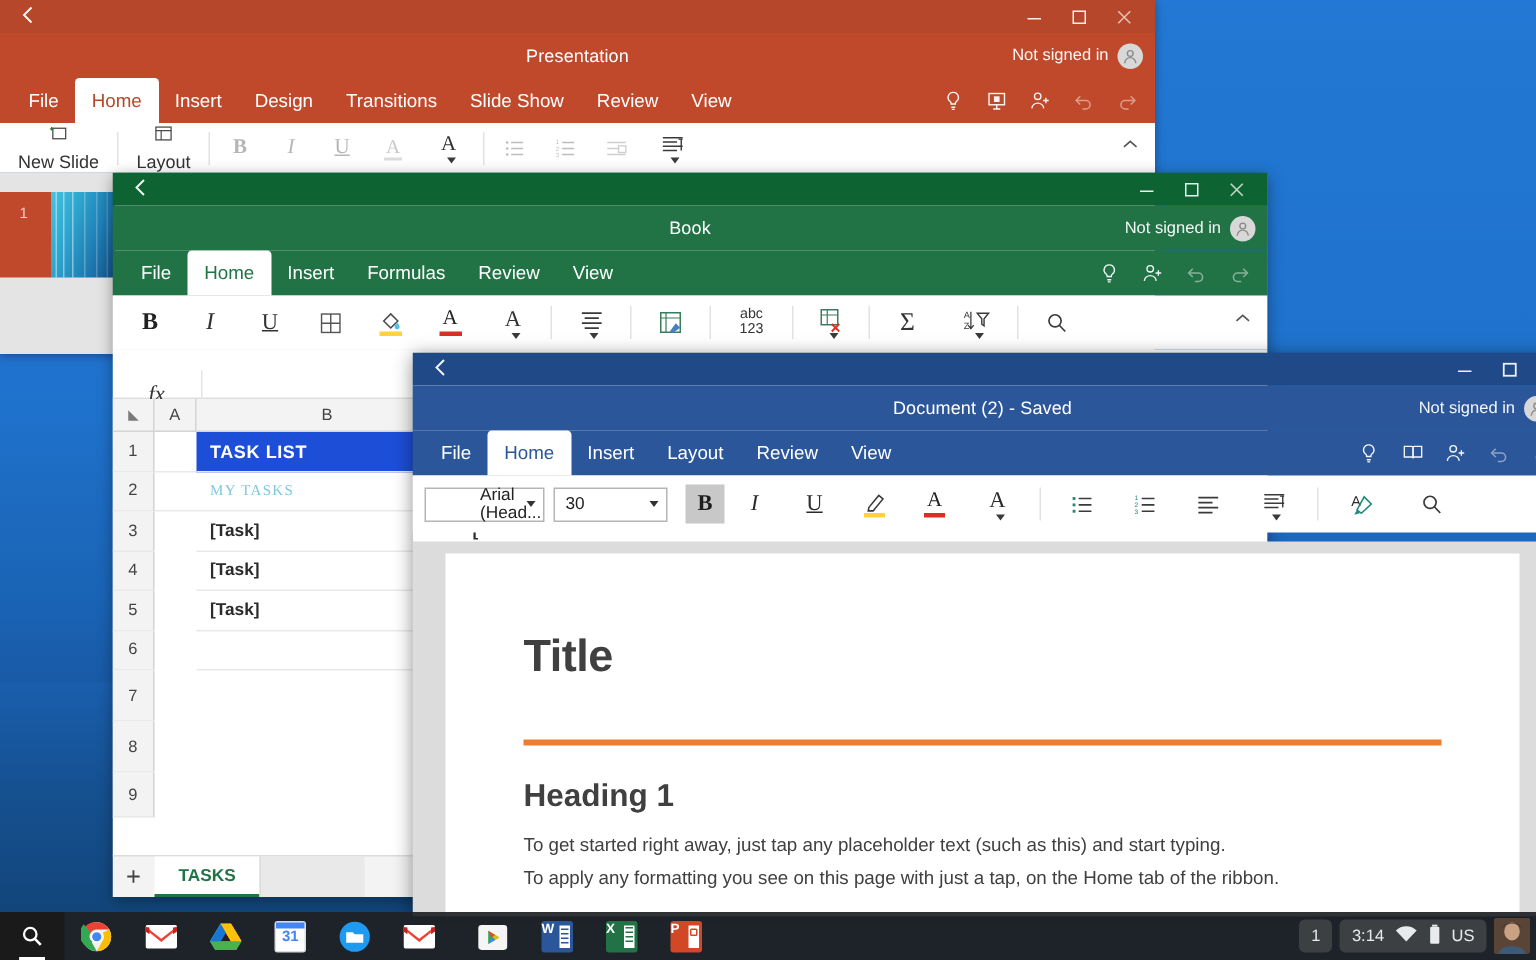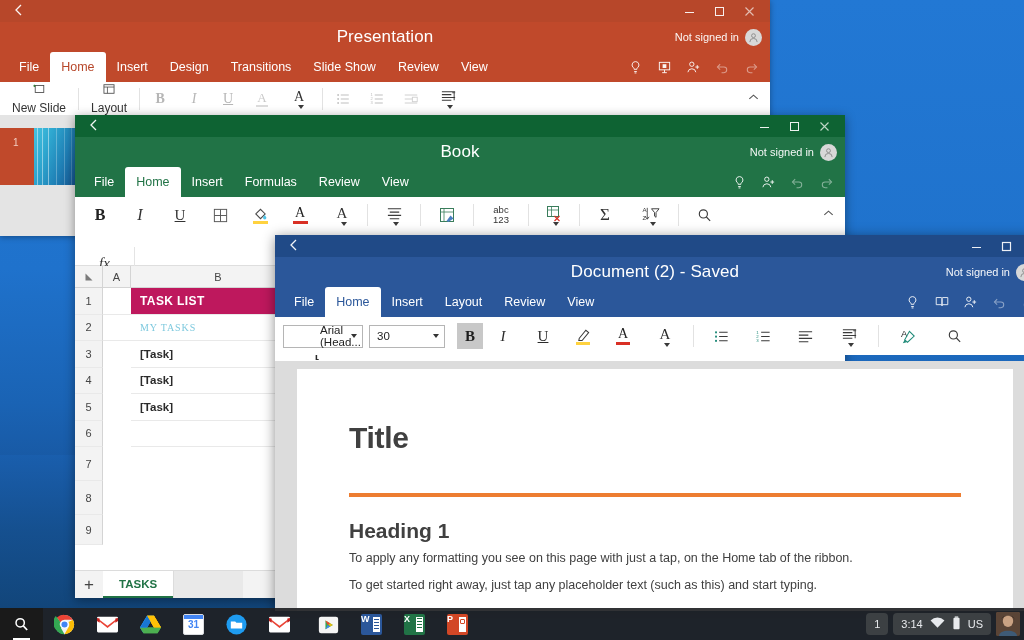--- a/index.html
+++ b/index.html
@@ -29,21 +29,21 @@
   .backarrow {
     position:absolute; left:10px; top:2px; width:18px; height:18px;
     color:#fff; font-size:15px; line-height:18px; text-align:center; opacity:.95;
   }
   .wbtns { position:absolute; right:6px; top:0; height:22px; display:flex; align-items:center; gap:0px; }
   .wbtn { width:30px; height:22px; display:flex; align-items:center; justify-content:center;
           color:#fff; font-size:11px; opacity:.92; }
   .wbtn svg { display:block; }
 
   .titlerow { height:30px; position:relative; display:flex; align-items:center; justify-content:center; }
-  .apptitle { color:#fff; font-size:17px; letter-spacing:.1px; }
+  .apptitle { color:#fff; font-size:12px; letter-spacing:.1px; }
   .signin { position:absolute; right:8px; top:0; height:30px; display:flex; align-items:center; gap:6px; }
   .signin .txt { color:#fff; font-size:11px; opacity:.95; }
   .avatar-circle {
     width:17px; height:17px; border-radius:50%; background:#d8d8d8;
     display:flex; align-items:center; justify-content:center;
   }
   .avatar-circle svg { display:block; }
 
   .tabrow { height:30px; display:flex; align-items:flex-end; position:relative; padding-left:8px; }
   .tab { height:30px; padding:0 11px; display:flex; align-items:center; color:#fff;
@@ -497,21 +497,21 @@
         </div>
       <div class="xl-ch" style="width:28px;">A</div>
       <div class="xl-ch" style="width:175px;">B</div>
       <div class="xl-ch" style="width:175px;"></div>
       <div class="xl-ch" style="flex:1;"></div>
     </div>
 
     <div class="xl-row">
       <div class="xl-rh">1</div>
       <div class="xl-cell" style="width:28px;"></div>
-      <div class="xl-cell" style="width:175px;background:#be185d;color:#fff;font-weight:bold;font-size:12px;letter-spacing:.4px;">TASK LIST</div>
+      <div class="xl-cell" style="width:175px;background:#1d4ed8;color:#fff;font-weight:bold;font-size:12px;letter-spacing:.4px;">TASK LIST</div>
       <div class="xl-cell" style="width:175px;background:#29b0cd;"></div>
       <div class="xl-cell" style="flex:1;background:#29b0cd;"></div>
     </div>
 
     <div class="xl-row">
       <div class="xl-rh">2</div>
       <div class="xl-cell" style="width:28px;"></div>
       <div class="xl-cell" style="width:175px;color:#7ec9de;font-size:10px;letter-spacing:.9px;position:relative;font-family:'Liberation Serif',serif;">
         <span>MY  TASKS</span>
         <span style="position:absolute;right:7px;width:0;height:0;border-left:4px solid transparent;border-right:4px solid transparent;border-top:5px solid #9a9a9a;"></span>
@@ -730,22 +730,22 @@
           <path d="M11 10.6 L15 14.8" stroke="#3a3a3a" stroke-width="1.2"></path>
         </svg>
       </div>
   </div>
 
   <div id="wd-page-area">
     <div id="wd-page">
       <div id="wd-title">Title</div>
       <div id="wd-rule"></div>
       <div id="wd-h1">Heading 1</div>
+      <div id="wd-p1">To get started right away, just tap any placeholder text (such as this) and start typing.</div>
       <div id="wd-p2">To apply any formatting you see on this page with just a tap, on the Home tab of the ribbon.</div>
-      <div id="wd-p1">To get started right away, just tap any placeholder text (such as this) and start typing.</div>
     </div>
   </div>
 </div>
 
 <div id="taskbar">
   <div id="tb-left">
 
     <div class="tb-item" style="background:#1a1a1a;">
       <svg width="17" height="17" viewBox="0 0 18 18">
           <circle cx="7.6" cy="7.2" r="4.4" fill="none" stroke="#fff" stroke-width="1.6"></circle>

